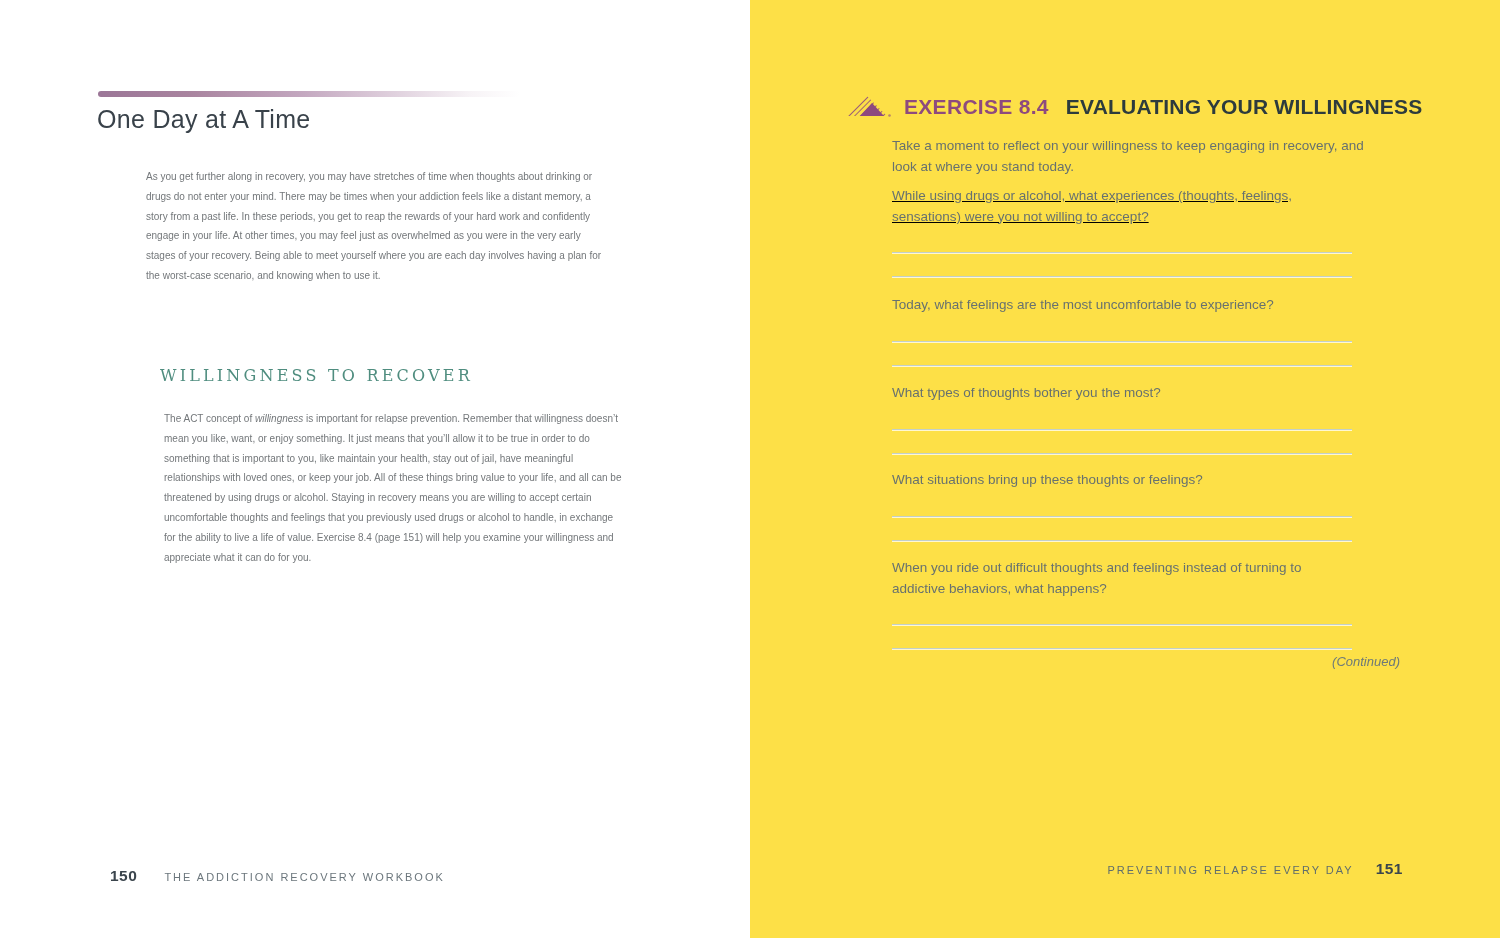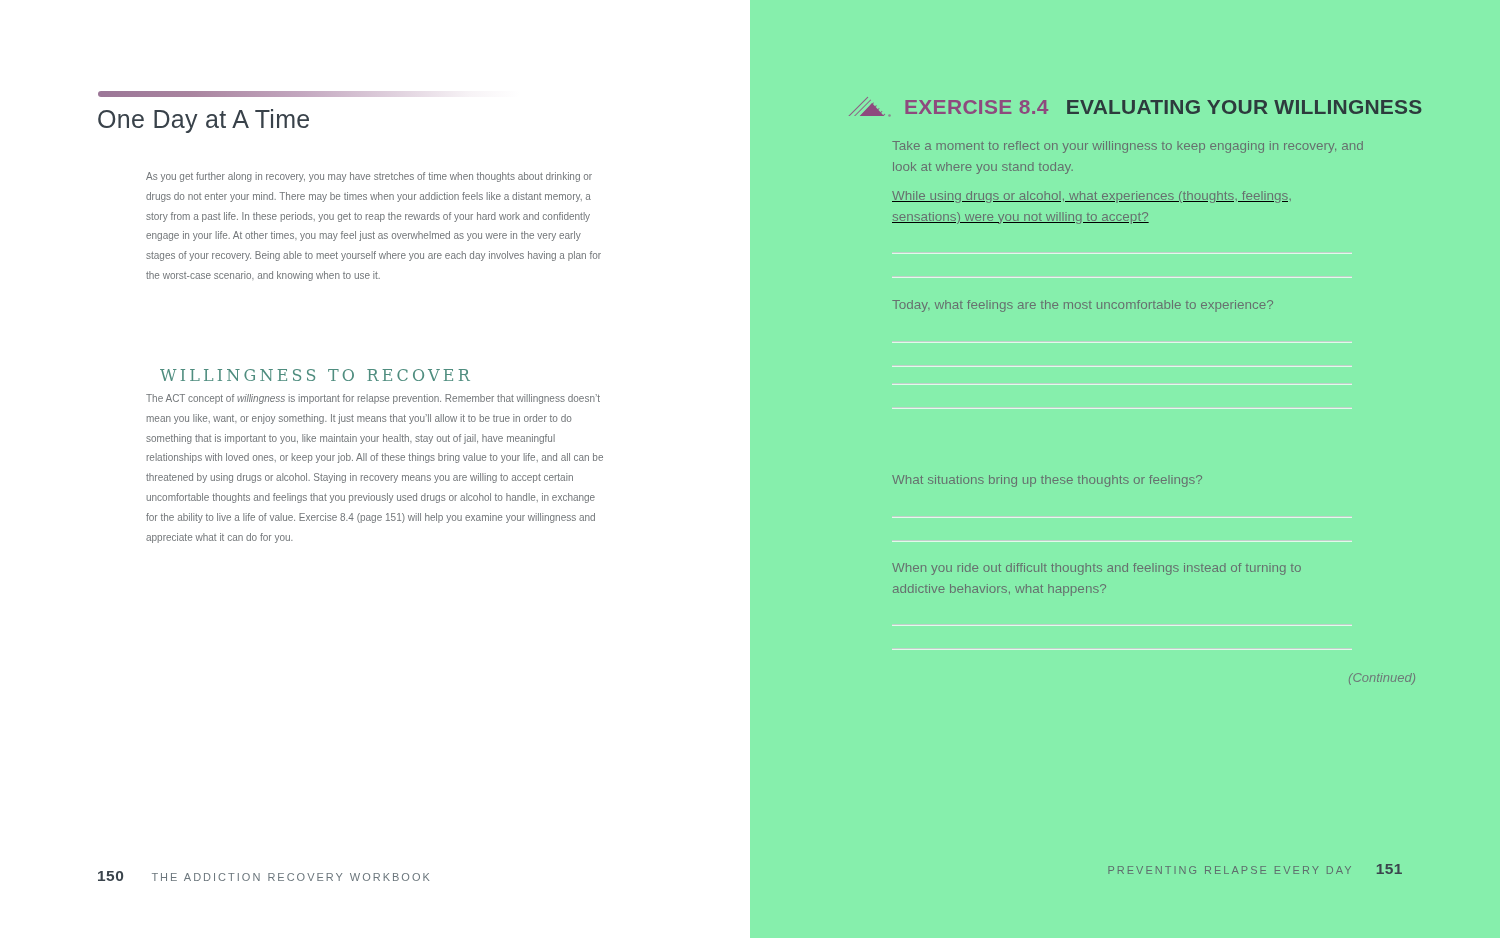--- a/index.html
+++ b/index.html
@@ -19,51 +19,51 @@
   }
   .left-title{
     position:absolute;left:97px;top:105px;margin:0;
     font-size:25px;font-weight:normal;color:#39424a;letter-spacing:0.3px;
   }
   .body-para{
     position:absolute;left:146px;width:462px;margin:0;
     font-size:10px;line-height:19.8px;color:#73777a;
   }
   .para1{top:167px;}
-  .para2{top:389px;}
+  .para2{top:409px;margin-left:18px;}
   .section-head{
     position:absolute;left:146px;top:352px;margin:14px;
     font-family:"DejaVu Serif",serif;font-weight:normal;
     font-size:16px;letter-spacing:3.2px;color:#4f8d7f;
   }
   .italic{font-style:italic;}
   .footer{position:absolute;top:860px;display:flex;align-items:baseline;}
-  .footer-left{left:97px;justify-content:center;}
+  .footer-left{left:110px;justify-content:center;}
   .footer-right{right:97px;}
   .page-num{font-size:15.5px;font-weight:bold;color:#3b454d;letter-spacing:0.5px;}
   .running-head{font-size:11px;letter-spacing:2px;color:#6b767c;}
   .footer-left .running-head{margin-left:27px;margin-top:11px;}
   .footer-right .running-head{margin-right:22px;color:#5f6d6d;text-align:center;}
   
-  .page-right{position:absolute;left:750px;top:0;width:750px;height:938px;background:#86efac;}
+  .page-right{position:absolute;left:750px;top:0;width:750px;height:938px;background:#fde047;}
   .ex-header{position:absolute;left:94px;top:90px;display:flex;align-items:center;}
   .ex-icon{flex:0 0 auto;margin-top:2px;}
   .ex-label{margin-left:12px;font-size:21px;font-weight:bold;color:#8e4a7e;letter-spacing:0.3px;white-space:nowrap;}
   .ex-title{margin-left:17px;font-size:21px;font-weight:bold;color:#2d3b3d;letter-spacing:0.2px;white-space:nowrap;}
   .intro{
     position:absolute;left:142px;top:136px;width:472px;margin:0;
     font-size:13.5px;line-height:20.5px;color:#67716f;
   }
   .q-block{position:absolute;left:142px;width:460px;}
   .q1{top:186px;text-decoration:underline;} .q2{top:295px;} .q3{top:383px;} .q4{top:470px;} .q5{top:558px;}
   .q-text{margin:0 0 25px 0;font-size:13.5px;line-height:20.5px;color:#67716f;}
   .a-line{height:1px;background:#c2cfca;box-shadow:0 1px 0 rgba(255,255,255,0.75);}
   .a-line + .a-line{margin-top:23px;}
   .continued{
-    position:absolute;left:142px;top:654px;width:508px;margin:16px;
+    position:absolute;left:142px;top:654px;width:508px;margin:0;
     text-align:right;font-style:italic;font-size:13px;color:#6e7a78;
   }
 </style>
 </head>
 <body>
 
 <div class="spread">
 
   <div class="page-left">
     <div class="grad-bar"></div>
@@ -108,20 +108,21 @@
       <div class="a-line"></div>
     </div>
 
     <div class="q-block q2">
       <p class="q-text">Today, what feelings are the most uncomfortable to experience?</p>
       <div class="a-line"></div>
       <div class="a-line"></div>
     </div>
 
     <div class="q-block q3">
+      <p class="q-text">What types of thoughts bother you the most?</p>
       <div class="a-line"></div>
       <div class="a-line"></div>
     </div>
 
     <div class="q-block q4">
       <p class="q-text">What situations bring up these thoughts or feelings?</p>
       <div class="a-line"></div>
       <div class="a-line"></div>
     </div>
 

